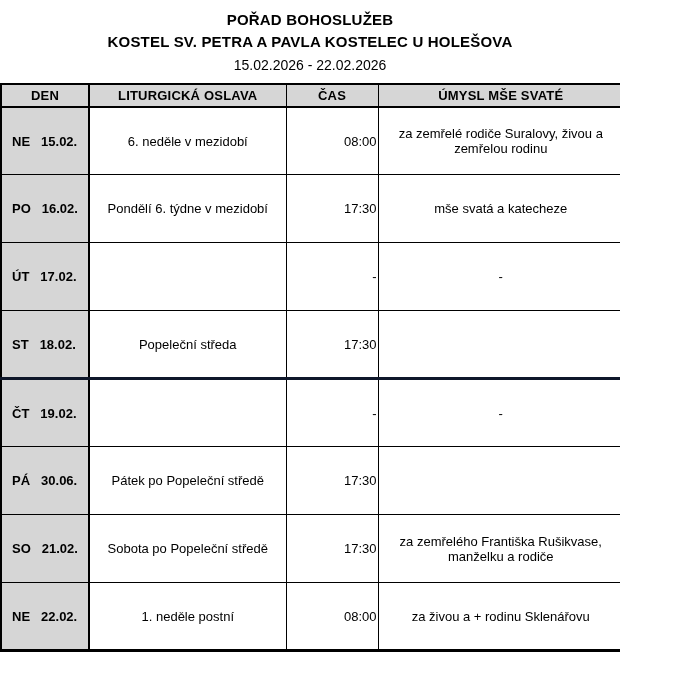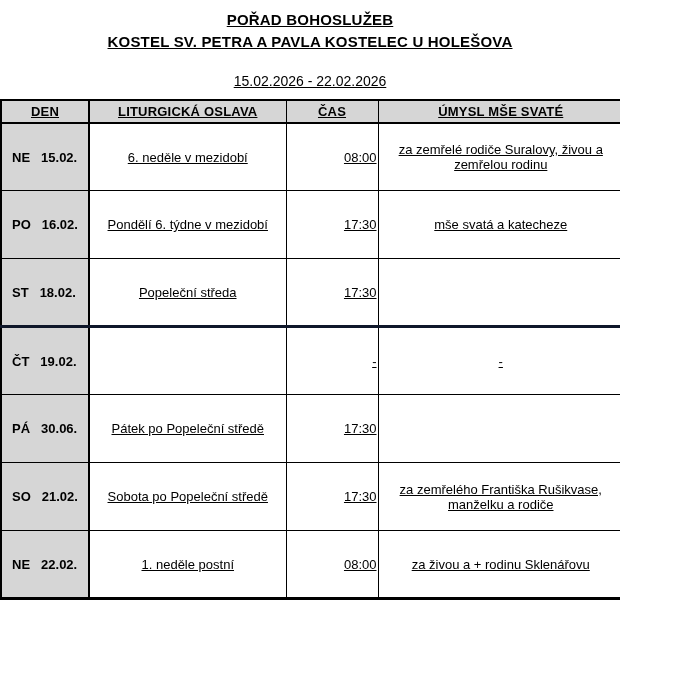--- a/index.html
+++ b/index.html
@@ -9,36 +9,35 @@
     width: 689px;
     height: 675px;
     font-family: "Liberation Sans", sans-serif;
     color: #000000;
     -webkit-font-smoothing: antialiased;
   }
   .page {
     width: 620px;
     height: 675px;
     overflow: hidden;
-    text-decoration: underline;
   }
   .title-block {
     text-align: center;
     padding-top: 9px;
     line-height: 1.45;
   }
   .title-line1, .title-line2 {
     font-size: 15px;
     font-weight: bold;
     letter-spacing: 0.2px;
   }
   .title-line3 {
     font-size: 14px;
     font-weight: normal;
-    margin-top: 18px;
+    margin-top: 2px;
   }
   table.schedule {
     border-collapse: collapse;
     table-layout: fixed;
     width: 623px;
     margin: 8px auto 0 auto;
     border: 2px solid #000000;
     border-bottom-width: 3px;
   }
   col.c-day   { width: 88px; }
@@ -127,20 +126,28 @@
       <tr>
         <td class="day-cell">
           <span class="day-abbr">PO</span><span class="day-date">16.02.</span>
         </td>
         <td class="celebration-cell">Pondělí 6. týdne v mezidobí</td>
         <td class="time-cell">17:30</td>
         <td class="intention-cell">mše svatá a katecheze</td>
       </tr>
       <tr>
         <td class="day-cell">
+          <span class="day-abbr">ÚT</span><span class="day-date">17.02.</span>
+        </td>
+        <td class="celebration-cell"></td>
+        <td class="time-cell">-</td>
+        <td class="intention-cell">-</td>
+      </tr>
+      <tr>
+        <td class="day-cell">
           <span class="day-abbr">ST</span><span class="day-date">18.02.</span>
         </td>
         <td class="celebration-cell">Popeleční středa</td>
         <td class="time-cell">17:30</td>
         <td class="intention-cell"></td>
       </tr>
       <tr class="page-break">
         <td class="day-cell">
           <span class="day-abbr">ČT</span><span class="day-date">19.02.</span>
         </td>

